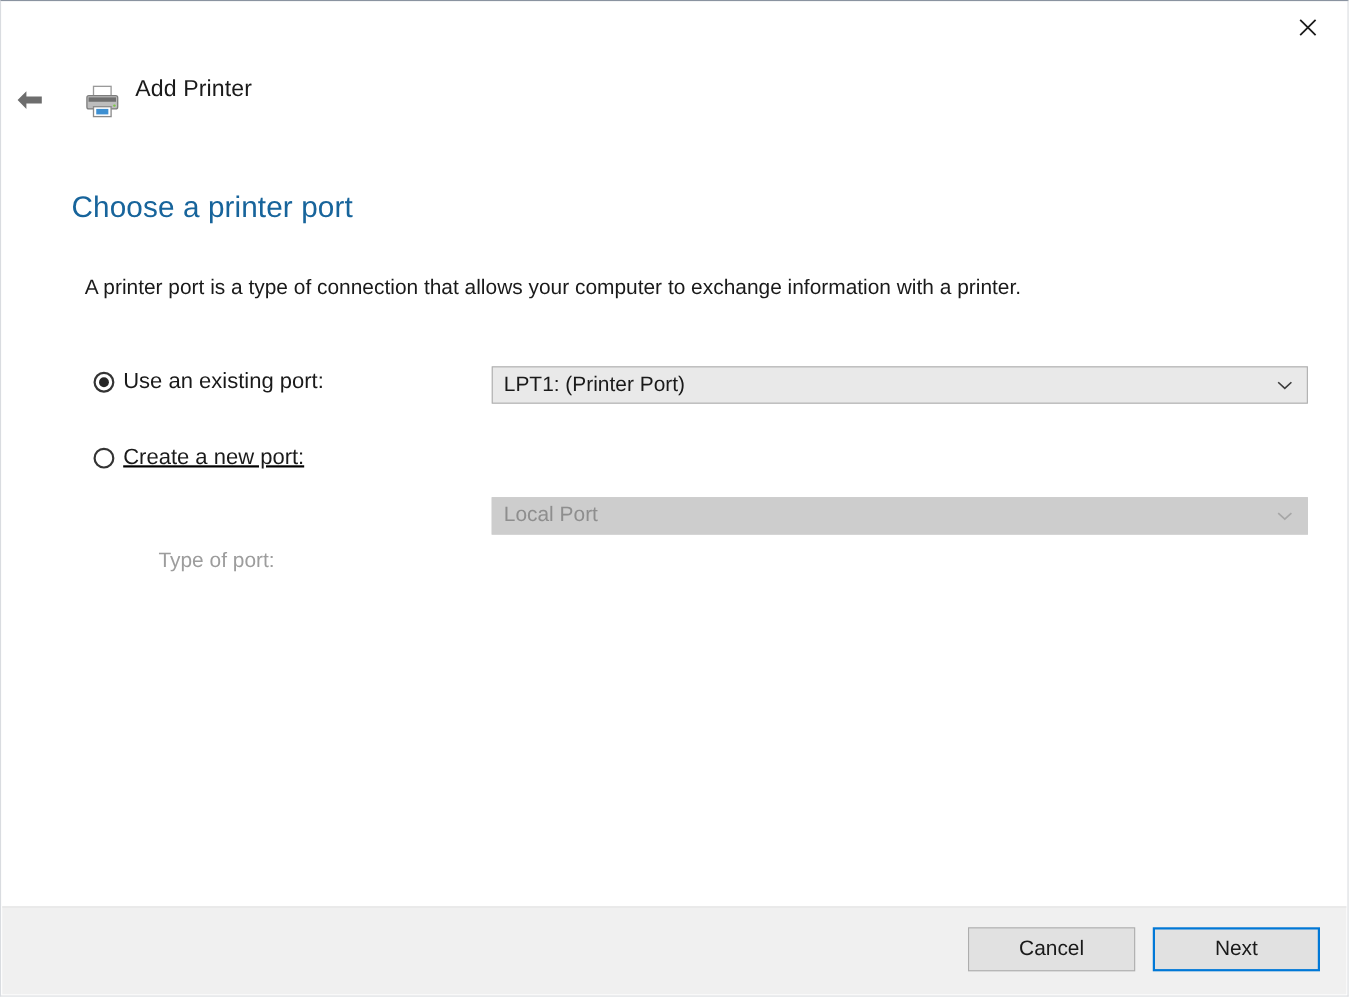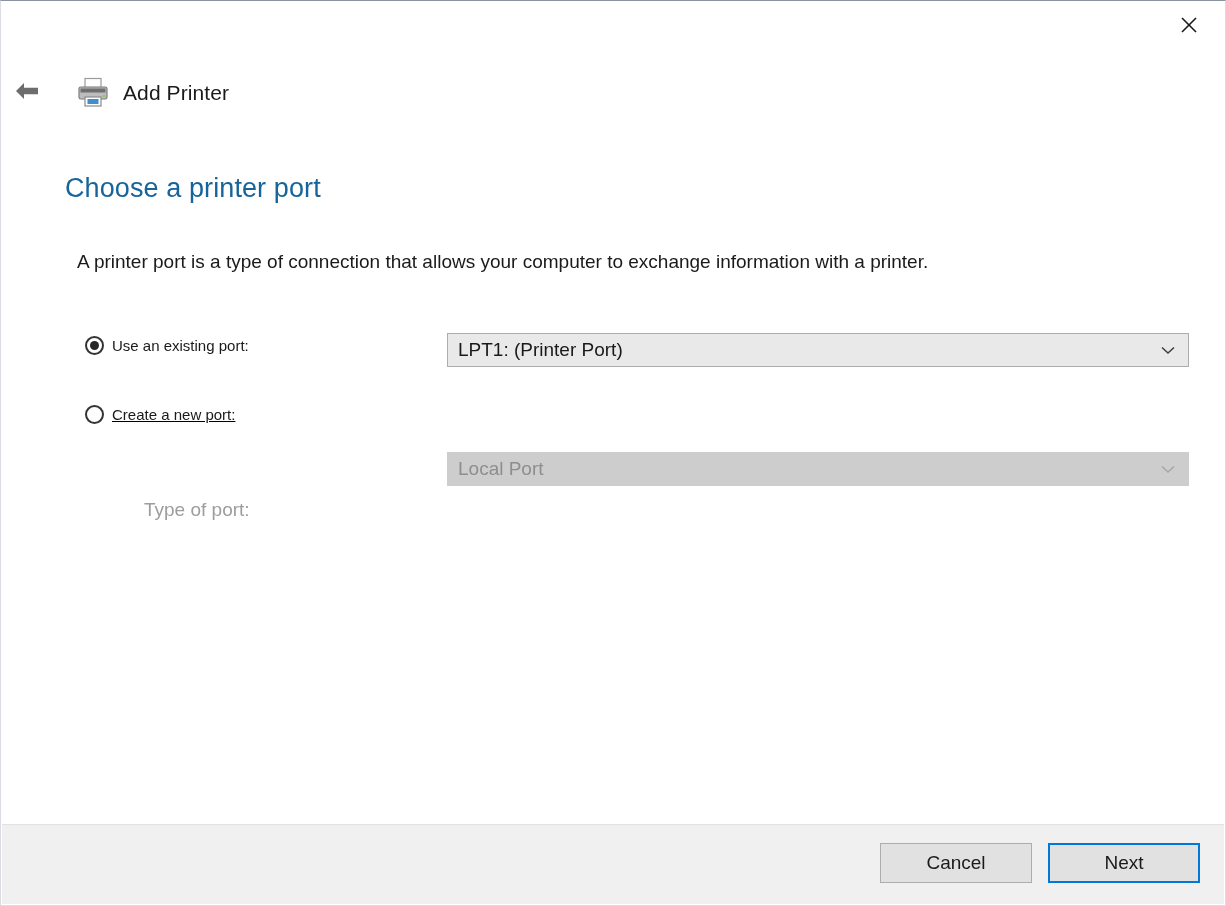--- a/index.html
+++ b/index.html
@@ -42,21 +42,20 @@
   }
   #close-btn svg { display: block; }
 
   
   #title-row {
     position: absolute;
     left: 0;
     top: 68px;
     height: 48px;
     display: flex;
-    align-items: center;
   }
   #back-button {
     width: 52px;
     height: 48px;
     display: flex;
     align-items: center;
     justify-content: center;
     cursor: default;
   }
   #printer-icon {
@@ -125,21 +124,21 @@
     content: "";
     position: absolute;
     left: 3px;
     top: 3px;
     width: 9px;
     height: 9px;
     border-radius: 50%;
     background: #262626;
   }
   .radio-label {
-    font-size: 15px;
+    font-size: 20px;
     color: #1a1a1a;
     margin-left: 8px;
     white-space: nowrap;
   }
 
   #type-of-port-label {
     position: absolute;
     left: 143px;
     top: 310px;
     font-size: 19px;

